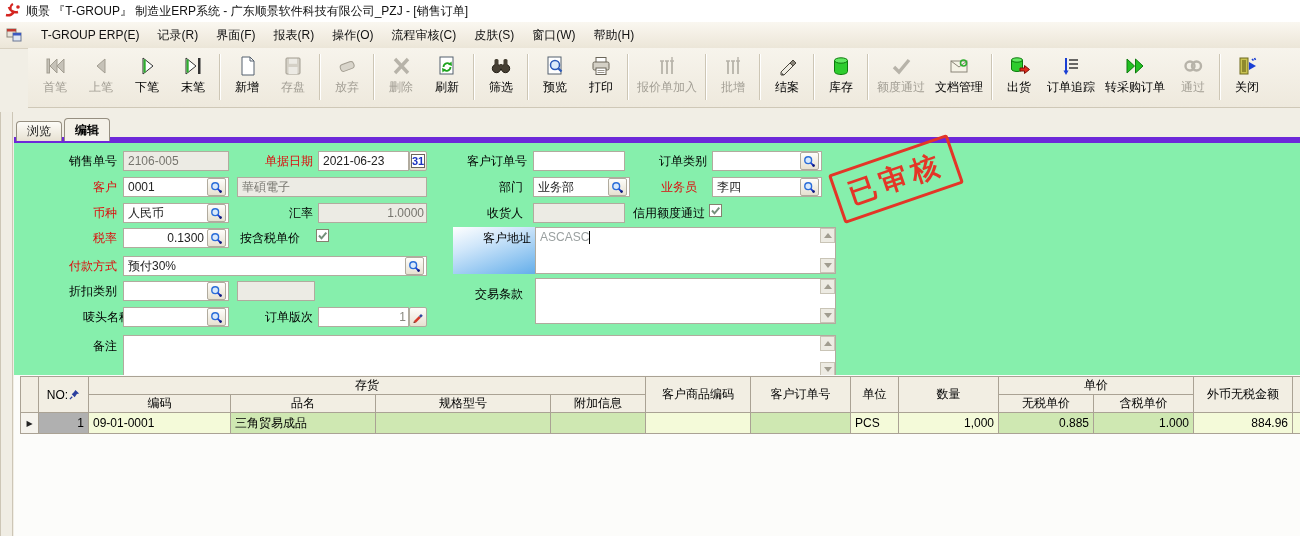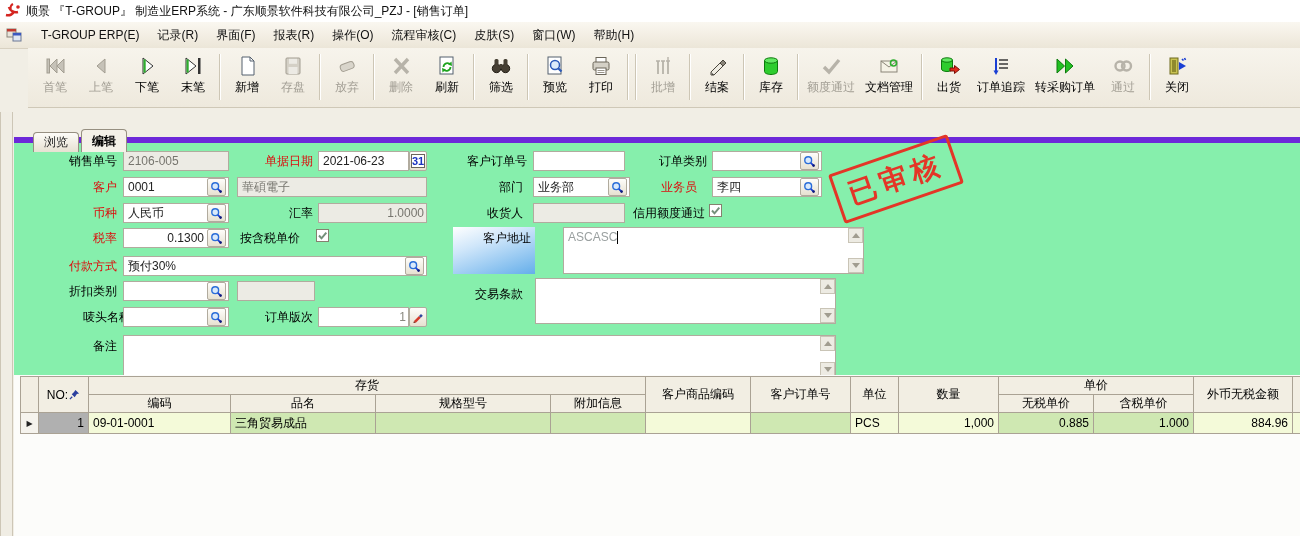--- a/index.html
+++ b/index.html
@@ -27,21 +27,21 @@
   .tbtn .ticon{height:26px;display:flex;align-items:center;justify-content:center;}
   .tbtn .tlabel{white-space:nowrap;line-height:16px;}
   .tbtn.off{color:#a29e94;}
   .tsep{width:2px;height:46px;margin:3px 3px 0;background:linear-gradient(to right,#cdc6b5 50%,#ffffff 50%);flex:0 0 auto;}
 
   
   .left-strip{position:absolute;left:0;top:112px;width:13px;height:424px;background:#f0ede4;
     border-left:1px solid #cdc6b6;border-right:1px solid #cdc6b6;box-sizing:border-box;}
 
   
-  .tabs{position:absolute;left:16px;top:130px;height:22px;display:flex;align-items:flex-end;z-index:5;margin-left:17px;}
+  .tabs{position:absolute;left:16px;top:119px;height:22px;display:flex;align-items:flex-end;z-index:5;}
   .tab{height:19px;line-height:19px;padding:0 10px;font-size:12px;border:1px solid #968f81;
     border-bottom:none;border-radius:4px 4px 0 0;background:linear-gradient(#fdfcf8,#e7e1d2);
     margin-right:2px;color:#222;cursor:default;}
   .tab.active{height:22px;line-height:22px;font-weight:bold;background:#f4f1e8;color:#000;}
 
   
   .form-panel{position:absolute;left:14px;top:137px;width:1286px;height:238px;background:#86efac;
     border-top:6px solid #6d28d9;}
   .grid-panel{position:absolute;left:14px;top:375px;width:1286px;height:161px;background:#fcfcfa;padding-left:44px;}
 
@@ -245,20 +245,29 @@
           <svg width="24" height="22" viewBox="0 0 22 22">
             <rect x="6" y="2.5" width="10" height="5" fill="#fff" stroke="#6a6559"></rect>
             <rect x="3" y="7" width="16" height="8" rx="1.5" fill="#d4d0c6" stroke="#6a6559"></rect>
             <rect x="6" y="13" width="10" height="6.5" fill="#fff" stroke="#6a6559"></rect>
             <path d="M7.5 15.5h7M7.5 17.5h7" stroke="#9a958a"></path>
           </svg>
         </span>
       <span class="tlabel">打印</span>
     </div>
     <div class="tsep"></div>
+    <div class="tbtn off">
+      <span class="ticon">
+          <svg width="24" height="22" viewBox="0 0 22 22">
+            <path d="M6 6v13M11 6v13M16 6v13" stroke="#b7b3a9" stroke-width="1.8"></path>
+            <path d="M4 6h4M9 6h4M14 6h4M16 2v4" stroke="#b7b3a9" stroke-width="1.4"></path>
+          </svg>
+        </span>
+      <span class="tlabel">报价单加入</span>
+    </div>
     <div class="tsep"></div>
     <div class="tbtn off">
       <span class="ticon">
           <svg width="24" height="22" viewBox="0 0 22 22">
             <path d="M6 6v13M11 6v13M16 6v13" stroke="#b7b3a9" stroke-width="1.8"></path>
             <path d="M4 6h4M9 6h4M14 6h4M16 2v4" stroke="#b7b3a9" stroke-width="1.4"></path>
           </svg>
         </span>
       <span class="tlabel">批增</span>
     </div>
@@ -465,21 +474,21 @@
           </svg>
         </span>
     </div>
     <div class="lbl" style="left:226px;top:88px;width:72px;text-align:left;">按含税单价</div>
     <div class="chk" style="left:302px;top:86px;">
       <svg width="11" height="11" viewBox="0 0 11 11">
           <path d="M2 5.5l2.5 2.8L9.3 2.6" fill="none" stroke="#74907a" stroke-width="2"></path>
         </svg>
     </div>
     <div class="addr-label">客户地址</div>
-    <div class="ta" style="left:521px;top:84px;width:301px;height:47px;margin-left:28px;">
+    <div class="ta" style="left:521px;top:84px;width:301px;height:47px;">
       <span>ASCASC</span><span class="caret"></span>
       <div class="sb up">
           <i class="u"></i>
         </div>
       <div class="sb down">
           <i class="d"></i>
         </div>
     </div>
 
     <div class="lbl red" style="left:6px;top:116px;width:97px;">付款方式</div>

